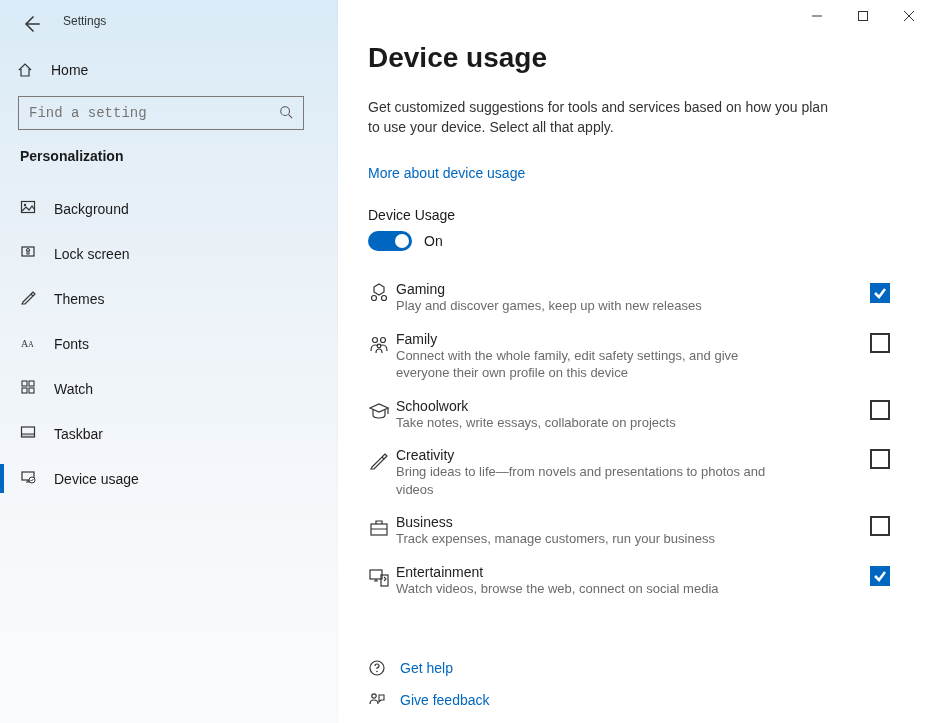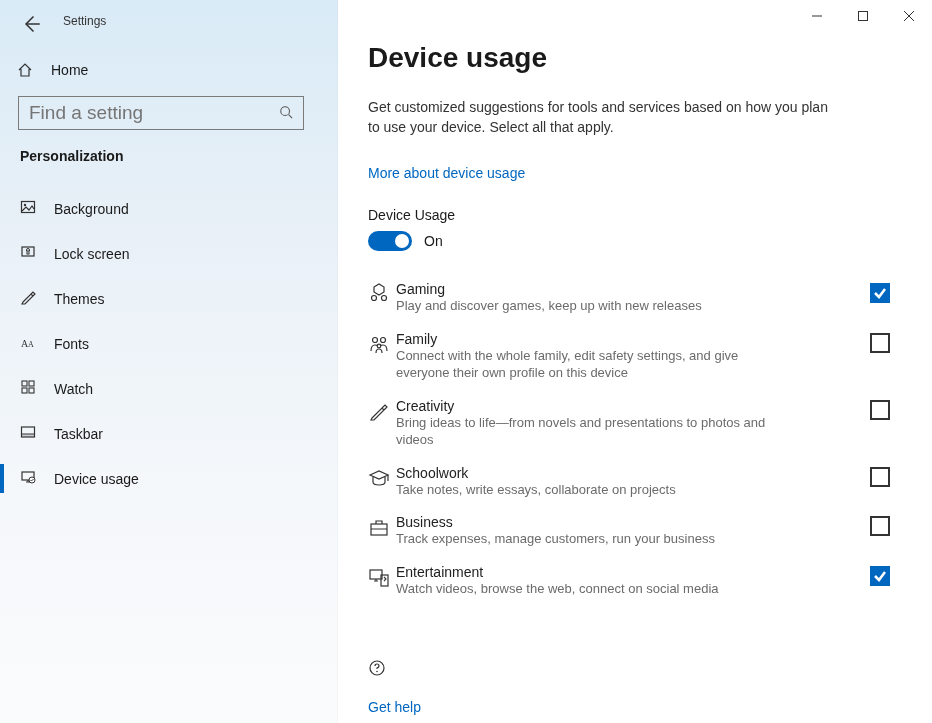--- a/index.html
+++ b/index.html
@@ -49,21 +49,21 @@
 .search-wrap { padding: 8px 18px 18px 18px; }
 .search {
   width: 286px; height: 34px;
   border: 1px solid #7a7a7a;
   background: rgba(255,255,255,0.0);
   display:flex; align-items:center; justify-content:space-between;
   padding: 0 10px;
 }
 .search input {
   border:none; outline:none; background:transparent;
-  font-size:19px; color:#666; width: 240px;
+  font-size:14px; color:#666; width: 240px; font-family: Liberation Mono, monospace;
 }
 .search .sicon { color:#555; }
 .section-title { padding: 0 20px 16px 20px; font-weight:600; font-size:14px; }
 .nav { padding-top: 6px; }
 .nav-item {
   display:flex; align-items:center; gap:18px;
   padding: 13px 20px; cursor:pointer;
   position:relative;
 }
 .nav-item.active::before {
@@ -99,21 +99,21 @@
 .usage-title { font-size:14px; color:#222; }
 .usage-desc { font-size:13px; color:#6b6b6b; line-height:1.35; max-width:380px;}
 .checkbox {
   width:20px; height:20px; border:2px solid #333;
   flex-shrink:0; margin-top:2px; cursor:pointer;
   display:flex; align-items:center; justify-content:center;
 }
 .checkbox.checked { background:#0067c0; border-color:#0067c0; }
 .checkbox.checked svg { stroke:#fff; stroke-width:2.5; fill:none; width:14px; height:14px;}
 .footer-links { margin-top:46px; }
-.flink { display:flex; align-items:flex-start; gap:22px; padding:7px 0; cursor:pointer;flex-direction:column;}
+.flink { display:flex; align-items:center; gap:14px; padding:7px 0; cursor:pointer;}
 .flink .ficon { width:18px; height:18px; color:#333; }
 .flink .ftxt { color:#0067c0; font-size:14px; }
 </style>
 </head>
 <body>
 
 <div class="window-controls">
   <div class="winctrl">
       <svg viewBox="0 0 10 10">
         <path d="M0 5 H10"></path>
@@ -262,37 +262,37 @@
               <path d="M8 20 Q8 16 11 16 Q14 16 14 20" stroke="#333" stroke-width="1.2" fill="none"></path>
             </svg></div>
           <div class="usage-text">
             <div class="usage-title">Family</div>
             <div class="usage-desc">Connect with the whole family, edit safety settings, and give everyone their own profile on this device</div>
           </div>
           <div class="checkbox"></div>
         </div>
         <div class="usage-item">
           <div class="usage-icon"><svg viewBox="0 0 22 22">
-              <path d="M4 18 L14 8 L16 10 L6 20 L3 20 Z M14 8 L17 5 L19 7 L16 10" stroke="#333" stroke-width="1.2" fill="none"></path>
-            </svg></div>
-          <div class="usage-text">
-            <div class="usage-title">Creativity</div>
-            <div class="usage-desc">Bring ideas to life—from novels and presentations to photos and videos</div>
-          </div>
-          <div class="checkbox"></div>
-        </div>
-        <div class="usage-item">
-          <div class="usage-icon"><svg viewBox="0 0 22 22">
               <path d="M2 8 L11 4 L20 8 L11 12 Z" stroke="#333" stroke-width="1.2" fill="none"></path>
               <path d="M5 10 V15 Q5 18 11 18 Q17 18 17 15 V10" stroke="#333" stroke-width="1.2" fill="none"></path>
               <path d="M20 8 V14" stroke="#333" stroke-width="1.2"></path>
             </svg></div>
           <div class="usage-text">
             <div class="usage-title">Schoolwork</div>
             <div class="usage-desc">Take notes, write essays, collaborate on projects</div>
+          </div>
+          <div class="checkbox"></div>
+        </div>
+        <div class="usage-item">
+          <div class="usage-icon"><svg viewBox="0 0 22 22">
+              <path d="M4 18 L14 8 L16 10 L6 20 L3 20 Z M14 8 L17 5 L19 7 L16 10" stroke="#333" stroke-width="1.2" fill="none"></path>
+            </svg></div>
+          <div class="usage-text">
+            <div class="usage-title">Creativity</div>
+            <div class="usage-desc">Bring ideas to life—from novels and presentations to photos and videos</div>
           </div>
           <div class="checkbox"></div>
         </div>
         <div class="usage-item">
           <div class="usage-icon"><svg viewBox="0 0 22 22">
               <rect x="3" y="8" width="16" height="11" stroke="#333" stroke-width="1.2" fill="none"></rect>
               <path d="M8 8 V5 H14 V8" stroke="#333" stroke-width="1.2" fill="none"></path>
               <path d="M3 13 H19" stroke="#333" stroke-width="1"></path>
             </svg></div>
           <div class="usage-text">

